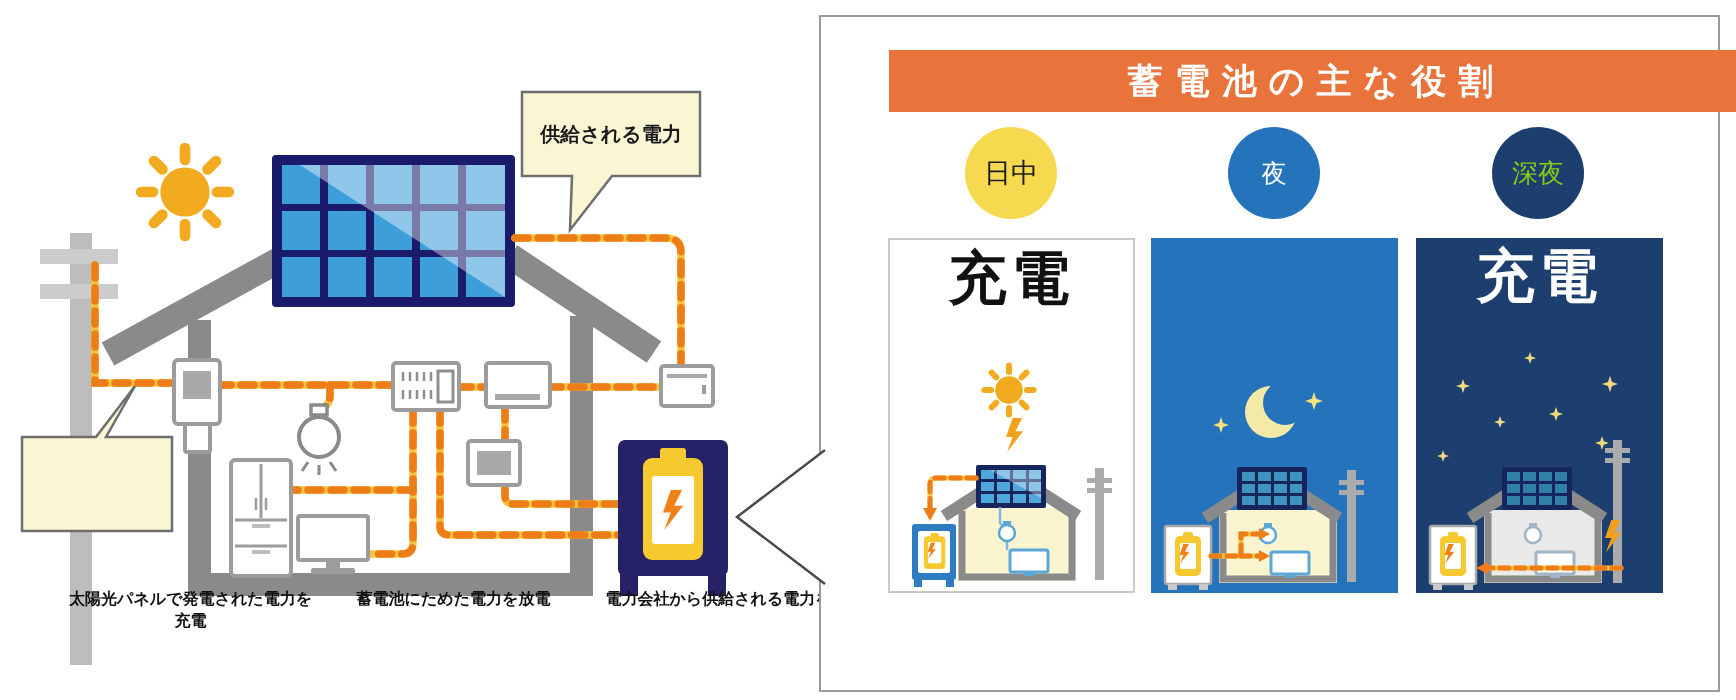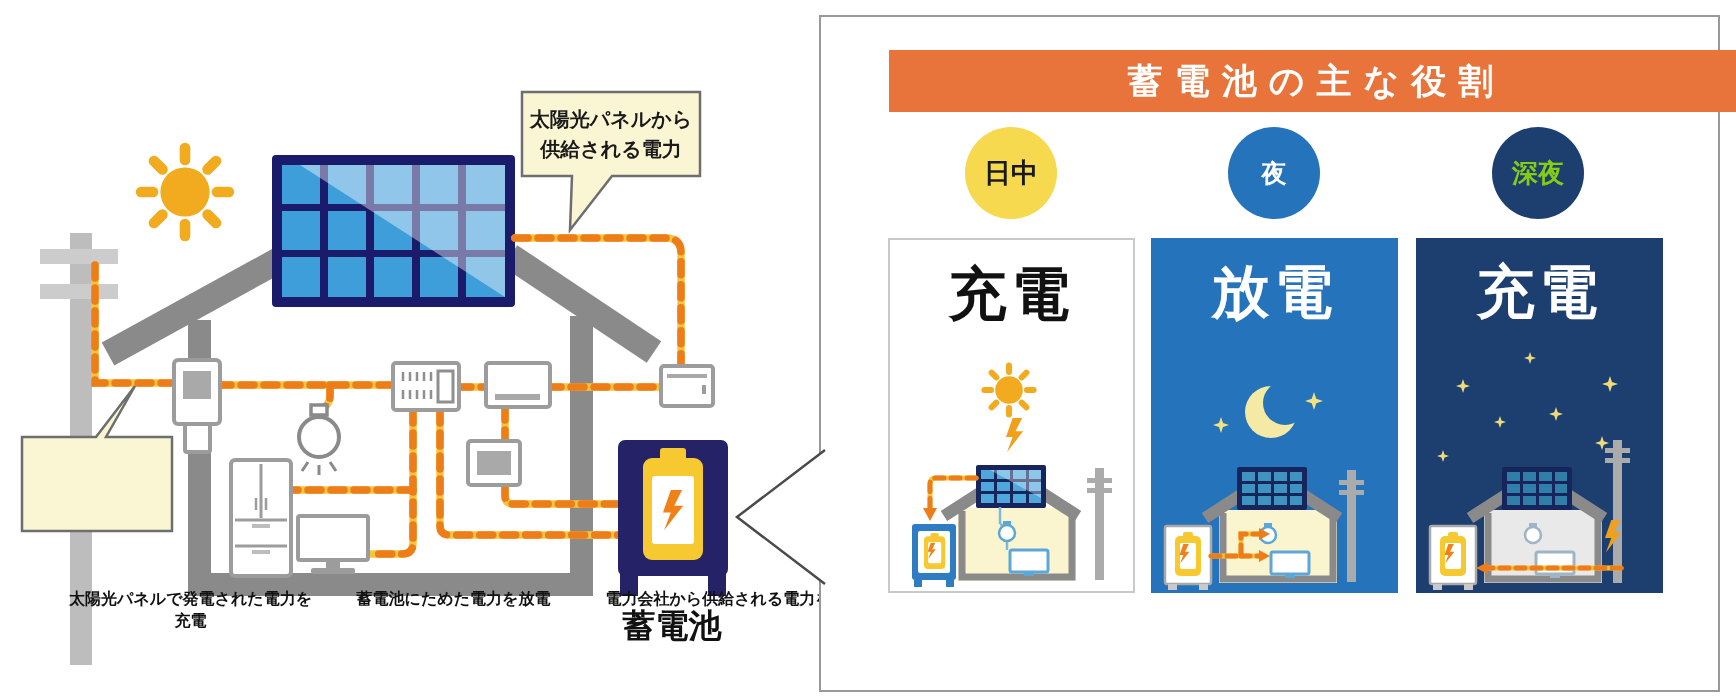--- a/index.html
+++ b/index.html
@@ -21,29 +21,29 @@
   .battery-label{position:absolute;left:592px;top:604px;width:160px;text-align:center;
     font-size:33px;font-weight:bold;color:#111;z-index:4}
 
   
   .panel{position:absolute;left:819px;top:15px;width:901px;height:677px;background:#fff;
     border:2px solid var(--c-panel_border,#999);z-index:1}
   .panel-header{position:absolute;left:68px;top:33px;width:855px;height:62px;
     background:var(--c-header_orange,#E8743B);color:#fff;font-size:35px;font-weight:bold;
     letter-spacing:12px;display:flex;align-items:center;justify-content:center}
   .time-circle{position:absolute;top:110px;width:92px;height:92px;border-radius:50%;
-    display:flex;align-items:center;justify-content:center;font-weight:bold}
+    display:flex;align-items:center;justify-content:center;font-weight:normal}
   .tc1{left:144px;background:var(--c-day_yellow,#F7D94F);color:#1a1a1a;font-size:27px}
   .tc2{left:407px;background:var(--c-night_blue,#2473BB);color:#fff;font-size:25px}
   .tc3{left:671px;background:var(--c-midnight_navy,#1C3F70);color:#84cc16;font-size:26px}
   .card{position:absolute;top:221px;width:247px;height:355px}
   .card1{left:67px;background:#fff;border:2px solid #C9C9C9}
   .card2{left:330px;background:var(--c-night_blue,#2473BB)}
   .card3{left:595px;background:var(--c-midnight_navy,#1C3F70)}
-  .card-label{margin-top:16px;text-align:center;font-size:58px;font-weight:bold;letter-spacing:5px}
+  .card-label{text-align:center;font-size:58px;font-weight:bold;letter-spacing:5px}
   .card1 .card-label{color:#111}.card2 .card-label,.card3 .card-label{color:#fff}
   .mini{position:absolute;left:0;bottom:0;width:247px;height:265px}
   .caption{position:absolute;top:588px;width:247px;text-align:center;font-size:16px;
     font-weight:bold;color:#111;line-height:22px}
   .cap1{left:67px}.cap2{left:330px}.cap3{left:595px}
 
   
   .notch{position:absolute;left:733px;top:446px;z-index:5}
 
   
@@ -211,24 +211,22 @@
 
     <g>
       <path d="M522,92 H700 V176 H612 L570,230 L572,176 H522 Z" fill="#FAF6D4" stroke="#6E6E6E" stroke-width="2.5"></path>
     </g>
     <g>
       <path d="M22,437 H96 L135,386 L106,437 H172 V531 H22 Z" fill="#FAF6D4" stroke="#6E6E6E" stroke-width="2.5"></path>
     </g>
   </svg>
 
   <div class="bubble-text bt1">
-    <span>太陽光パネルから</span>
     <span>供給される電力</span>
   </div>
-  <div class="battery-label">蓄電池</div>
 
   <div class="panel">
     <div class="panel-header">蓄電池の主な役割</div>
     <div class="time-circle tc1">日中</div>
     <div class="time-circle tc2">夜</div>
     <div class="time-circle tc3">深夜</div>
 
     <div class="card card1">
       <div class="card-label">充電</div>
       <svg class="mini" viewBox="0 0 247 265">
@@ -279,21 +277,20 @@
         </g>
         <g>
           <path class="wY" stroke-width="5" d="M86,152 H46 Q40,152 40,158 V182"></path>
           <path class="wO" stroke-width="5" stroke-dasharray="9 7" d="M86,152 H46 Q40,152 40,158 V182"></path>
           <polygon points="33,182 47,182 40,195" fill="#ED7D18"></polygon>
         </g>
       </svg>
     </div>
 
     <div class="card card2">
-      <div class="card-label">放電</div>
       <svg class="mini" viewBox="0 0 247 265">
         <g>
           <circle cx="120" cy="84" r="26" fill="#F5E9A6"></circle>
           <circle cx="134" cy="75" r="22" fill="#2473BB"></circle>
         </g>
         <use href="#st4" transform="translate(70,97) scale(0.8)" fill="#F5E27E"></use>
         <use href="#st4" transform="translate(163,73) scale(0.9)" fill="#F5E27E"></use>
         <rect x="68" y="182" width="118" height="73" fill="#FAF5CE"></rect>
         <path d="M72,185 V251 H182 V185" stroke="#8A8A8A" stroke-width="7" fill="none"></path>
         <path d="M54,190 L121,147 L188,190" stroke="#8A8A8A" stroke-width="12" fill="none"></path>

